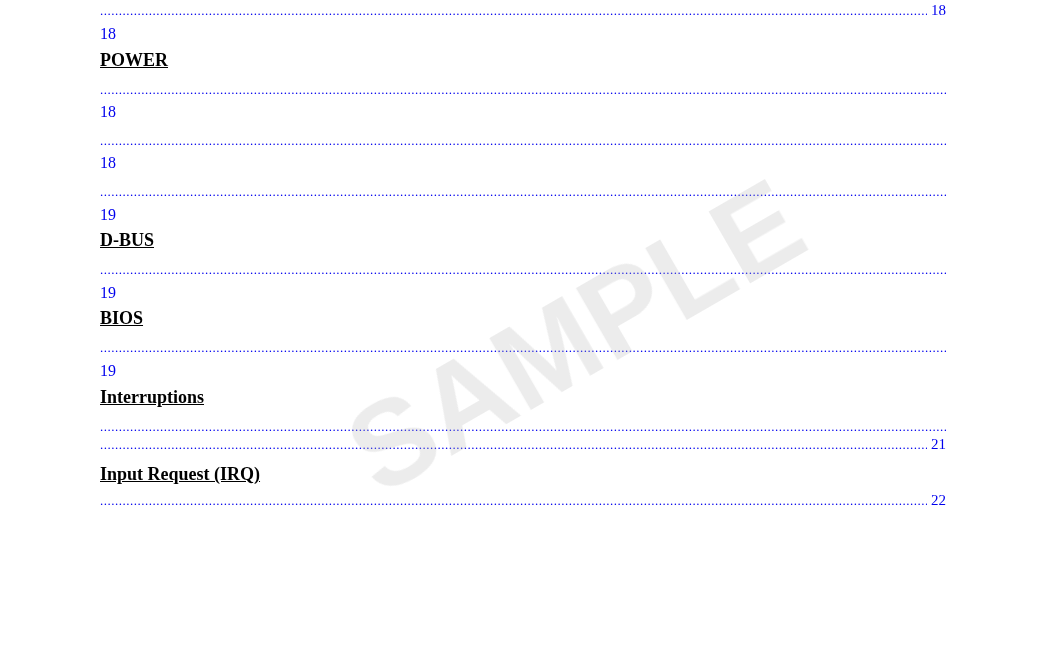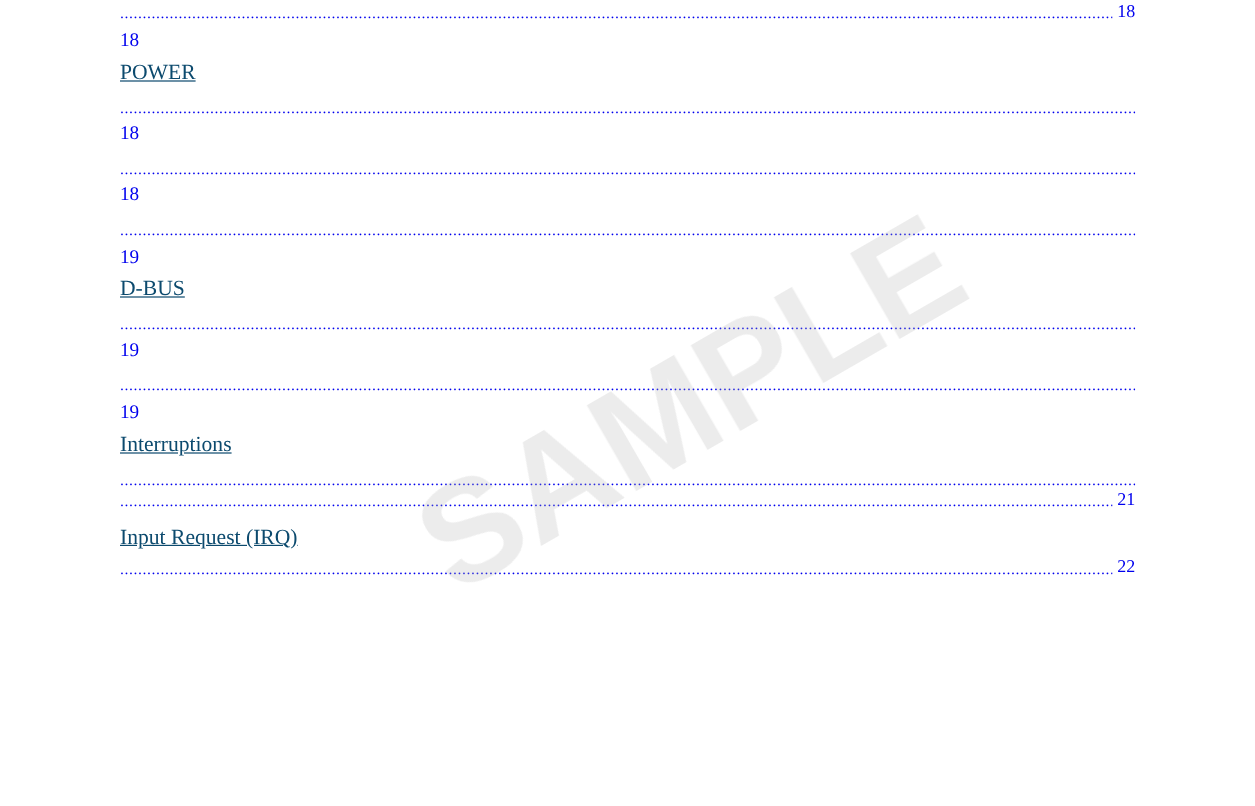--- a/index.html
+++ b/index.html
@@ -40,23 +40,23 @@
       display: block;
       color: #0000EE;
       font-size: 16px;
       font-weight: normal;
       line-height: 1.6;
       text-decoration: none;
     }
 
     .toc-title {
       display: block;
-      color: #0c4a6e;
+      color: #000000;
       font-size: 18px;
-      font-weight: normal;
+      font-weight: bold;
       line-height: 1.5;
       text-decoration: underline;
       margin-bottom: 4px;
     }
 
     a {
       color: #0000EE;
       text-decoration: none;
     }
 
@@ -125,20 +125,21 @@
     </div>
     <a href="#" class="toc-page-number">19</a>
     <a href="#" class="toc-title">D-BUS</a>
   </div>
 
   <div class="entry-block">
     <div class="line-with-page">
       <span class="dot-fill">.................................................................................................................................................................................................................................................</span>
     </div>
     <a href="#" class="toc-page-number">19</a>
+    <a href="#" class="toc-title">BIOS</a>
   </div>
 
   <div class="entry-block">
     <div class="line-with-page">
       <span class="dot-fill">.................................................................................................................................................................................................................................................</span>
     </div>
     <a href="#" class="toc-page-number">19</a>
     <a href="#" class="toc-title">Interruptions</a>
   </div>
 

